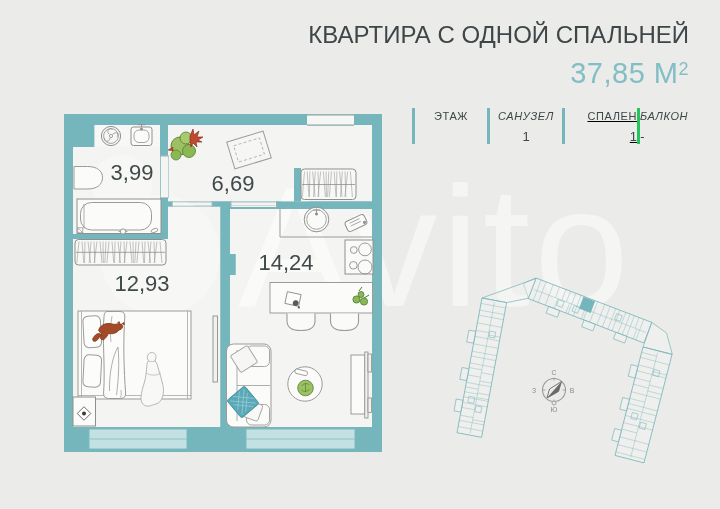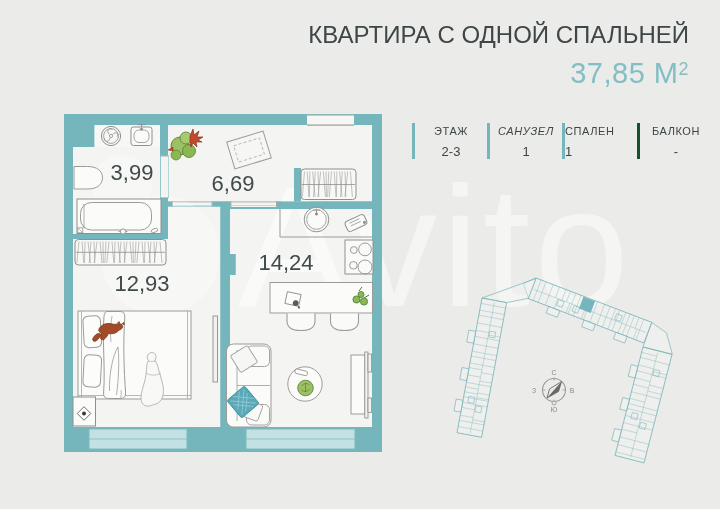--- a/index.html
+++ b/index.html
@@ -6,38 +6,37 @@
 body{width:720px;height:509px;background:#ebebe9;font-family:"Liberation Sans",sans-serif;overflow:hidden;position:relative;}
 .abs{position:absolute;}
 </style>
 </head>
 <body>
 
 <div class="abs" style="top:21px;right:31px;font-size:24px;color:#3e4647;letter-spacing:0px;text-align:center;">КВАРТИРА С ОДНОЙ СПАЛЬНЕЙ</div>
 
 <div class="abs" style="top:57px;right:31px;font-size:29px;color:#82bec4;letter-spacing:0.5px;">37,85 М<span style="font-size:18px;vertical-align:8px;">2</span></div>
 
-<div class="abs" style="left:412px;top:123px;display:flex;">
+<div class="abs" style="left:412px;top:108px;display:flex;">
 
 <div style="width:72px;border-left:3px solid #74b6bb;height:36px;text-align:center;">
 <div style="font-size:11px;color:#3e4647;letter-spacing:0.6px;padding-top:2px;">ЭТАЖ</div>
-<div style="font-size:13px;color:#3e4647;padding-top:7px;">2-3</div>
 </div>
 
 <div style="width:72px;border-left:3px solid #74b6bb;height:36px;text-align:center;">
 <div style="font-size:11px;color:#3e4647;letter-spacing:0.6px;padding-top:2px;font-style:italic;">САНУЗЕЛ</div>
 <div style="font-size:13px;color:#3e4647;padding-top:7px;">1</div>
 </div>
 
-<div style="width:72px;border-left:3px solid #74b6bb;height:36px;text-align:left;">
+<div style="width:72px;border-left:3px solid #74b6bb;height:36px;text-align:right;text-decoration:underline;">
 <div style="font-size:11px;color:#3e4647;letter-spacing:0.6px;padding-top:2px;">СПАЛЕН</div>
 <div style="font-size:13px;color:#3e4647;padding-top:7px;">1</div>
 </div>
 
-<div style="width:72px;border-left:3px solid #14532d;height:36px;text-align:center;">
+<div style="width:72px;border-left:3px solid #22c55e;height:36px;font-style:italic;">
 <div style="font-size:11px;color:#3e4647;letter-spacing:0.6px;padding-top:2px;">БАЛКОН</div>
 <div style="font-size:13px;color:#3e4647;padding-top:7px;">-</div>
 </div>
 </div>
 
 <svg class="abs" style="left:0;top:0;" width="720" height="509" viewBox="0 0 720 509">
 
 <rect x="64" y="114" width="318" height="338" fill="#74b6bb"></rect>
 
 <path d="M94.5,125H160V147H94.5Z M73,147H160V234H73Z" fill="#f4f4f2"></path>

